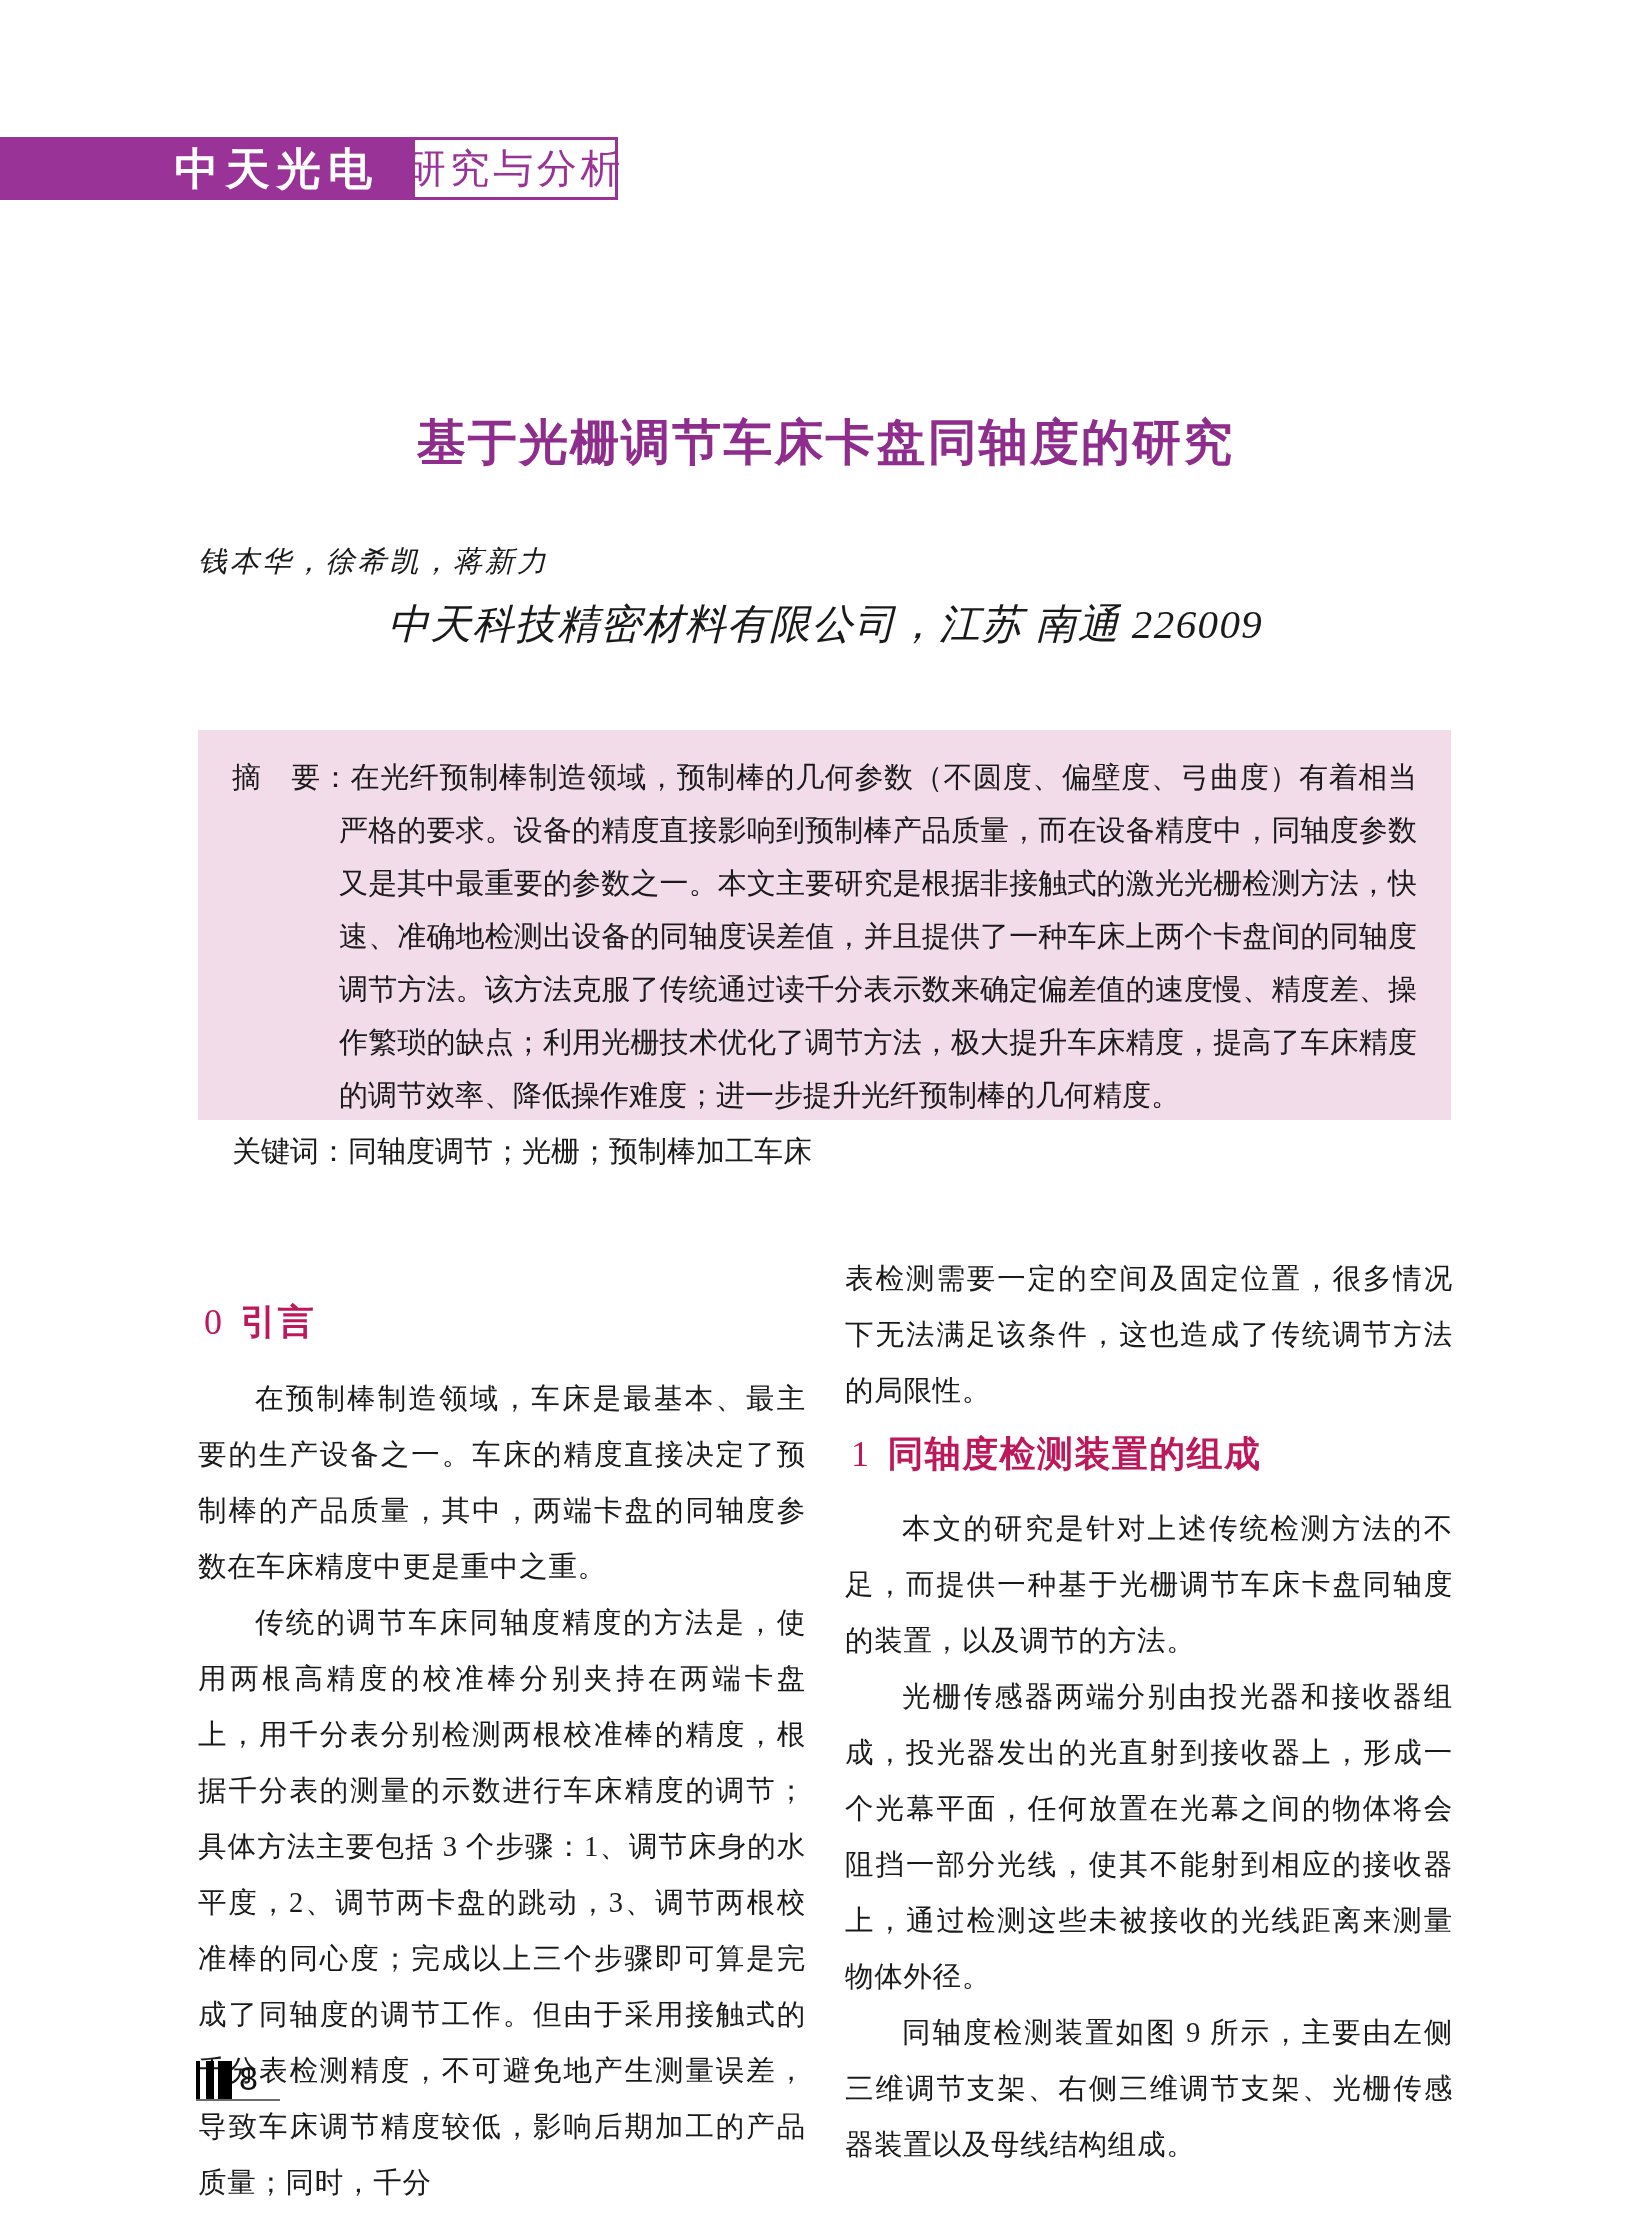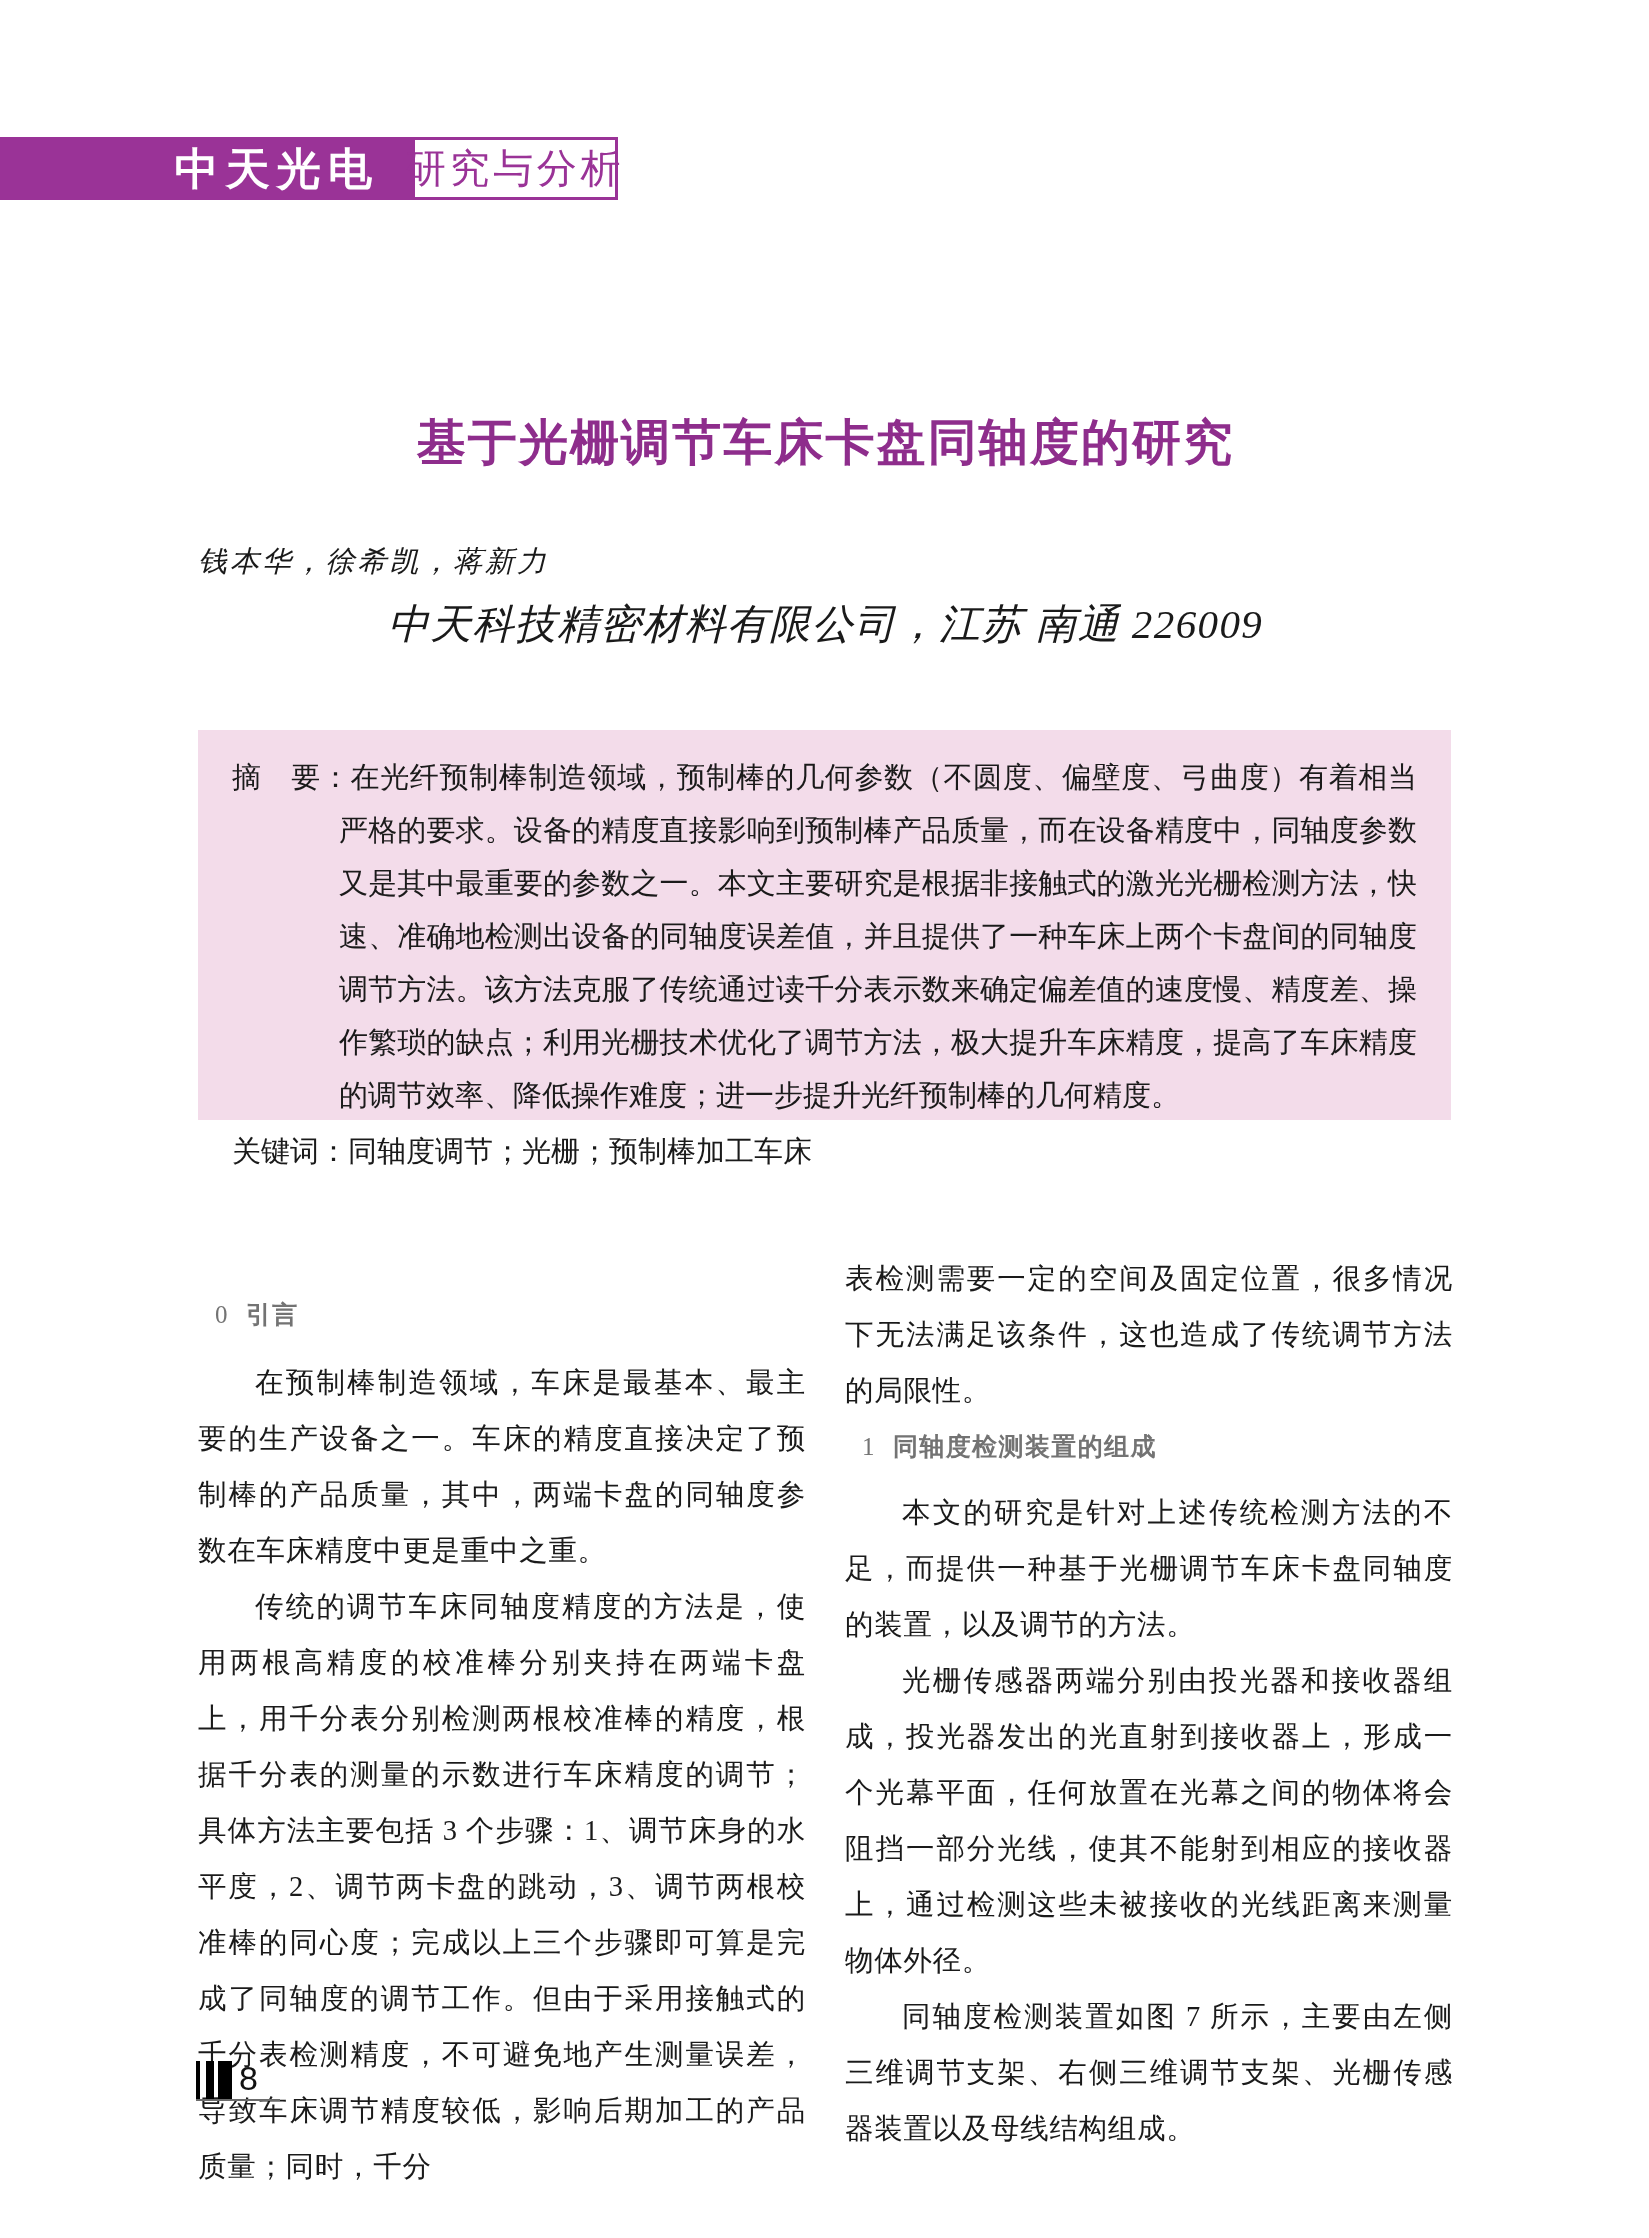--- a/index.html
+++ b/index.html
@@ -62,21 +62,21 @@
   .abstract-label{white-space:pre;}
   .keywords-p{
     margin:4.3px 0 0 0;font-size:29px;line-height:53px;font-family:Liberation Mono, monospace;
   }
   
   .columns{position:absolute;left:198px;top:1251px;width:1255px;}
   .col{position:absolute;top:0;width:608px;}
   .col-left{left:0;}
   .col-right{left:647px;}
   .section-heading{
-    margin:17px;color:#737373;font-size:25px;font-weight:700;
+    margin:6px;color:#be185d;font-size:36px;font-weight:700;
     letter-spacing:1.4px;
   }
   .section-heading .section-number{
     font-weight:400;margin-right:17px;font-family:"Liberation Serif",serif;
   }
   .heading-0{margin-top:47px;margin-bottom:24px;}
   .heading-1{margin-top:11.4px;margin-bottom:21.4px;}
   .body-p{
     margin:0;font-size:28.5px;line-height:56px;
     text-align:justify;text-indent:2em;letter-spacing:0.7px;
@@ -123,21 +123,21 @@
       <h2 class="section-heading heading-0"><span class="section-number">0</span><span>引言</span></h2>
       <p class="body-p">在预制棒制造领域，车床是最基本、最主要的生产设备之一。车床的精度直接决定了预制棒的产品质量，其中，两端卡盘的同轴度参数在车床精度中更是重中之重。</p>
       <p class="body-p">传统的调节车床同轴度精度的方法是，使用两根高精度的校准棒分别夹持在两端卡盘上，用千分表分别检测两根校准棒的精度，根据千分表的测量的示数进行车床精度的调节；具体方法主要包括 3 个步骤：1、调节床身的水平度，2、调节两卡盘的跳动，3、调节两根校准棒的同心度；完成以上三个步骤即可算是完成了同轴度的调节工作。但由于采用接触式的千分表检测精度，不可避免地产生测量误差，导致车床调节精度较低，影响后期加工的产品质量；同时，千分</p>
     </div>
 
     <div class="col col-right">
       <p class="body-p no-indent">表检测需要一定的空间及固定位置，很多情况下无法满足该条件，这也造成了传统调节方法的局限性。</p>
       <h2 class="section-heading heading-1"><span class="section-number">1</span><span>同轴度检测装置的组成</span></h2>
       <p class="body-p">本文的研究是针对上述传统检测方法的不足，而提供一种基于光栅调节车床卡盘同轴度的装置，以及调节的方法。</p>
       <p class="body-p">光栅传感器两端分别由投光器和接收器组成，投光器发出的光直射到接收器上，形成一个光幕平面，任何放置在光幕之间的物体将会阻挡一部分光线，使其不能射到相应的接收器上，通过检测这些未被接收的光线距离来测量物体外径。</p>
-      <p class="body-p">同轴度检测装置如图 7 所示，主要由左侧三维调节支架、右侧三维调节支架、光栅传感器装置以及母线结构组成。</p>
+      <p class="body-p">同轴度检测装置如图 9 所示，主要由左侧三维调节支架、右侧三维调节支架、光栅传感器装置以及母线结构组成。</p>
     </div>
 
   </div>
 
   <div class="barcode-bar bar-1"></div>
   <div class="barcode-bar bar-2"></div>
   <div class="barcode-bar bar-3"></div>
   <span class="page-number">8</span>
   <div class="footer-rule"></div>
 

